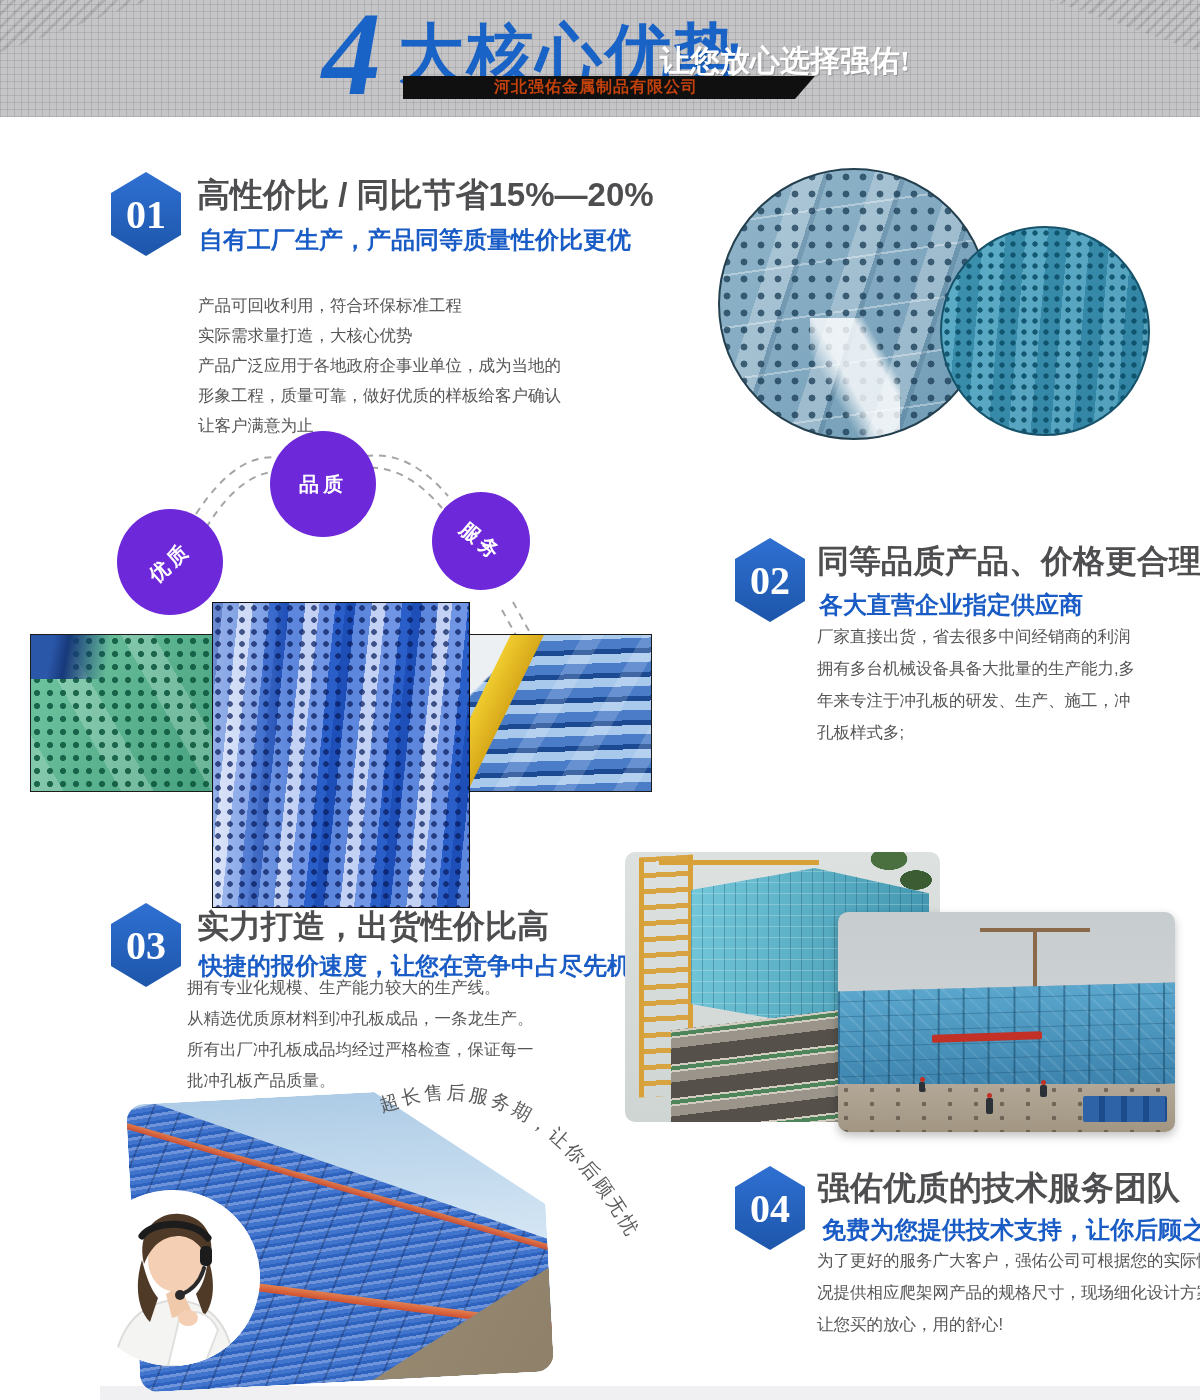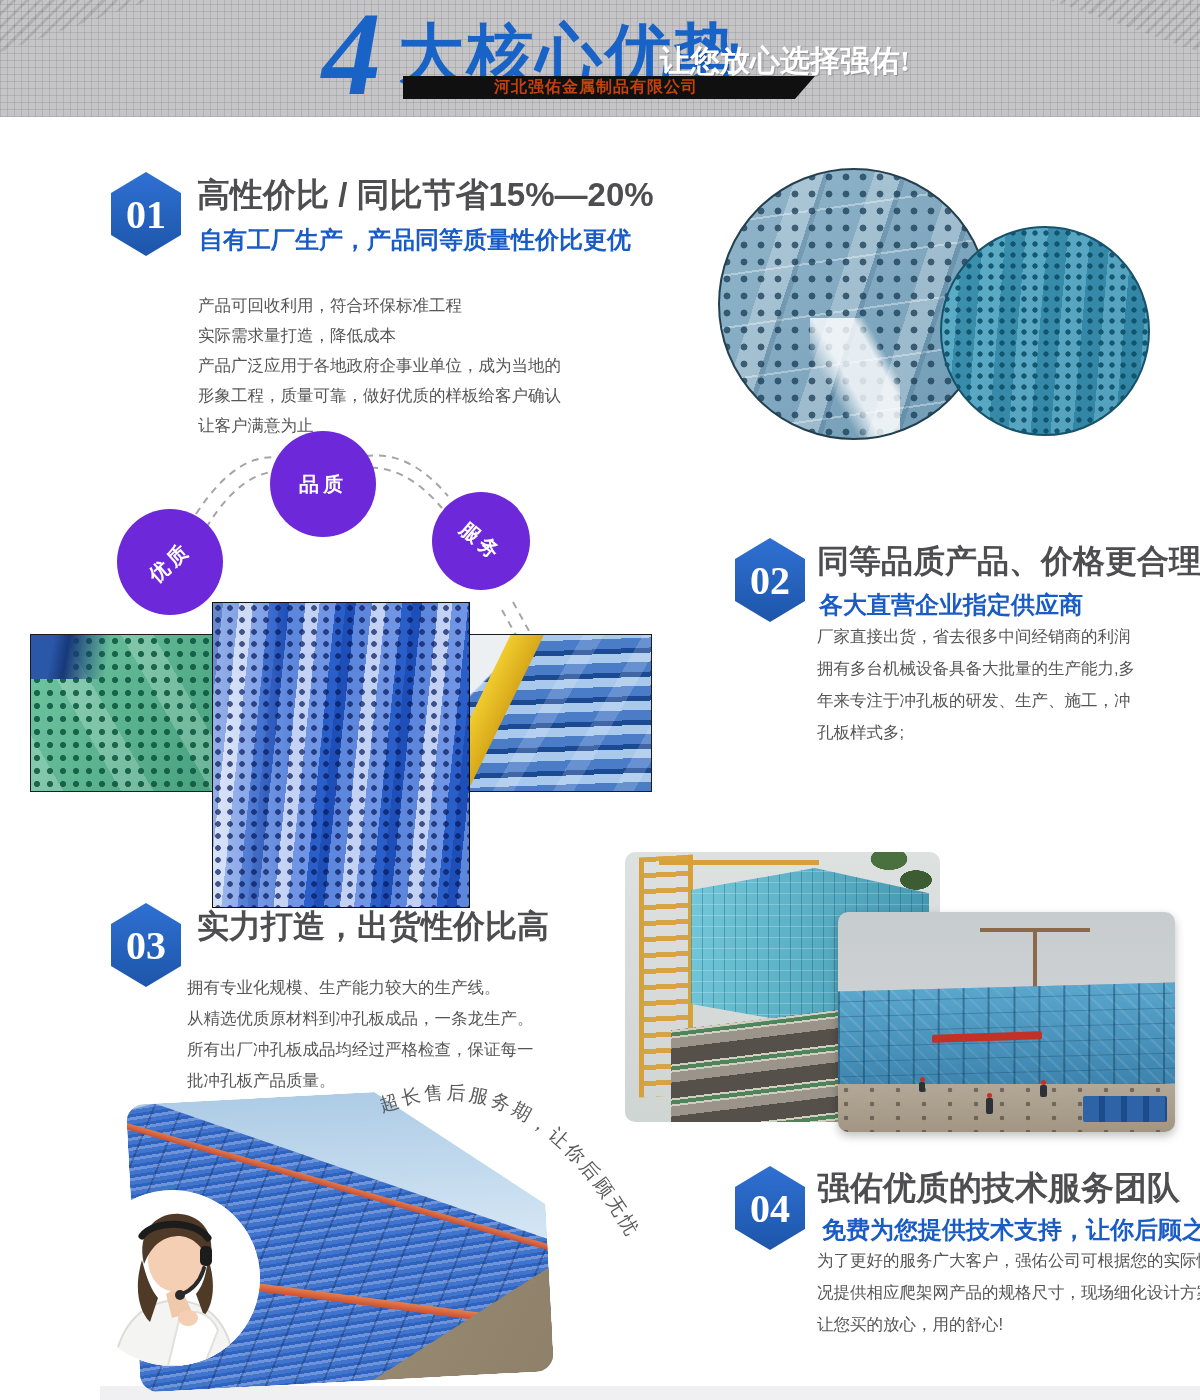--- a/index.html
+++ b/index.html
@@ -194,21 +194,21 @@
     <path d="M502,610 L523,648"></path>
     <path d="M513,602 L534,640"></path>
   </svg>
 
   <div class="hex" style="left:111px;top:172px;">
     <span>01</span>
   </div>
   <h2 class="sec-title t-sans" style="left:197px;top:173px;">高性价比 / 同比节省15%—20%</h2>
   <div class="sec-sub" style="left:199px;top:224px;">自有工厂生产，产品同等质量性价比更优</div>
   <div class="sec-body" style="left:198px;top:290px;width:430px;">产品可回收利用，符合环保标准工程
-实际需求量打造，降低成本
+实际需求量打造，大核心优势
 产品广泛应用于各地政府企事业单位，成为当地的
 形象工程，质量可靠，做好优质的样板给客户确认
 让客户满意为止</div>
 
   <div class="circleA"></div>
   <div class="circleB"></div>
 
   <div class="badge badge-1">
     <span>优质</span>
   </div>
@@ -233,20 +233,21 @@
   <div class="sec-sub" style="left:819px;top:589px;">各大直营企业指定供应商</div>
   <div class="sec-body" style="left:817px;top:620px;width:410px;line-height:32px;">厂家直接出货，省去很多中间经销商的利润
 拥有多台机械设备具备大批量的生产能力,多
 年来专注于冲孔板的研发、生产、施工，冲
 孔板样式多;</div>
 
   <div class="hex" style="left:111px;top:903px;">
     <span>03</span>
   </div>
   <h2 class="sec-title t-serif" style="left:197px;top:905px;">实力打造，出货性价比高</h2>
+  <div class="sec-sub" style="left:199px;top:950px;">快捷的报价速度，让您在竞争中占尽先机</div>
   <div class="sec-body" style="left:187px;top:972px;width:430px;line-height:31px;">拥有专业化规模、生产能力较大的生产线。
 从精选优质原材料到冲孔板成品，一条龙生产。
 所有出厂冲孔板成品均经过严格检查，保证每一
 批冲孔板产品质量。</div>
 
   <div class="photoA">
     <div class="crane"></div>
     <div class="jib"></div>
     <div class="mesh"></div>
     <div class="floors"></div>

